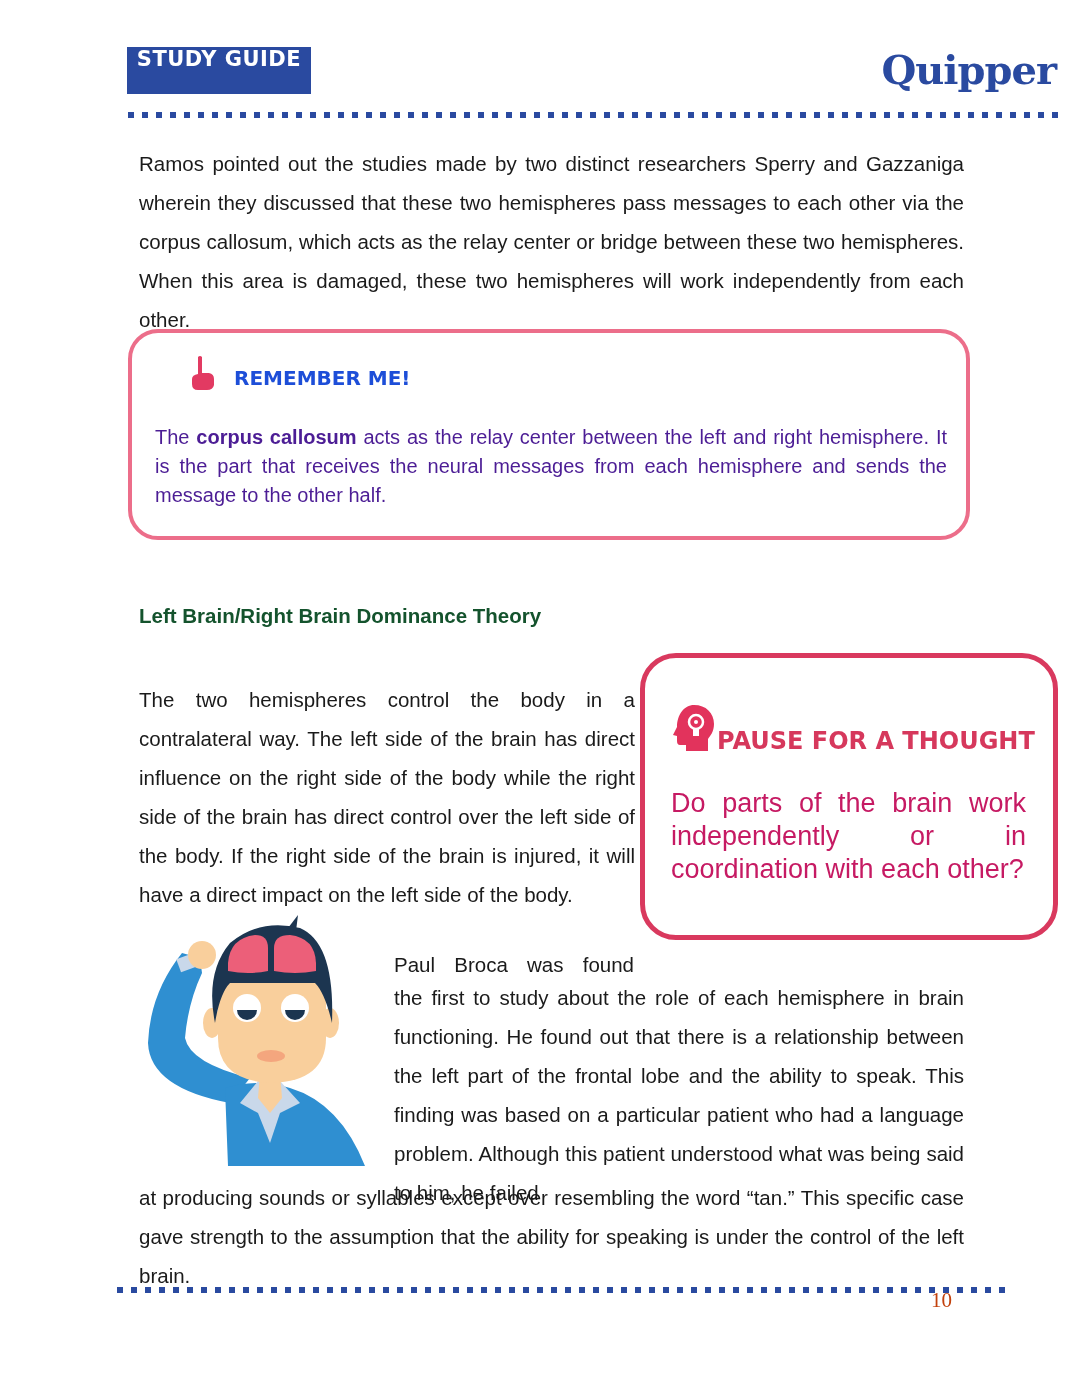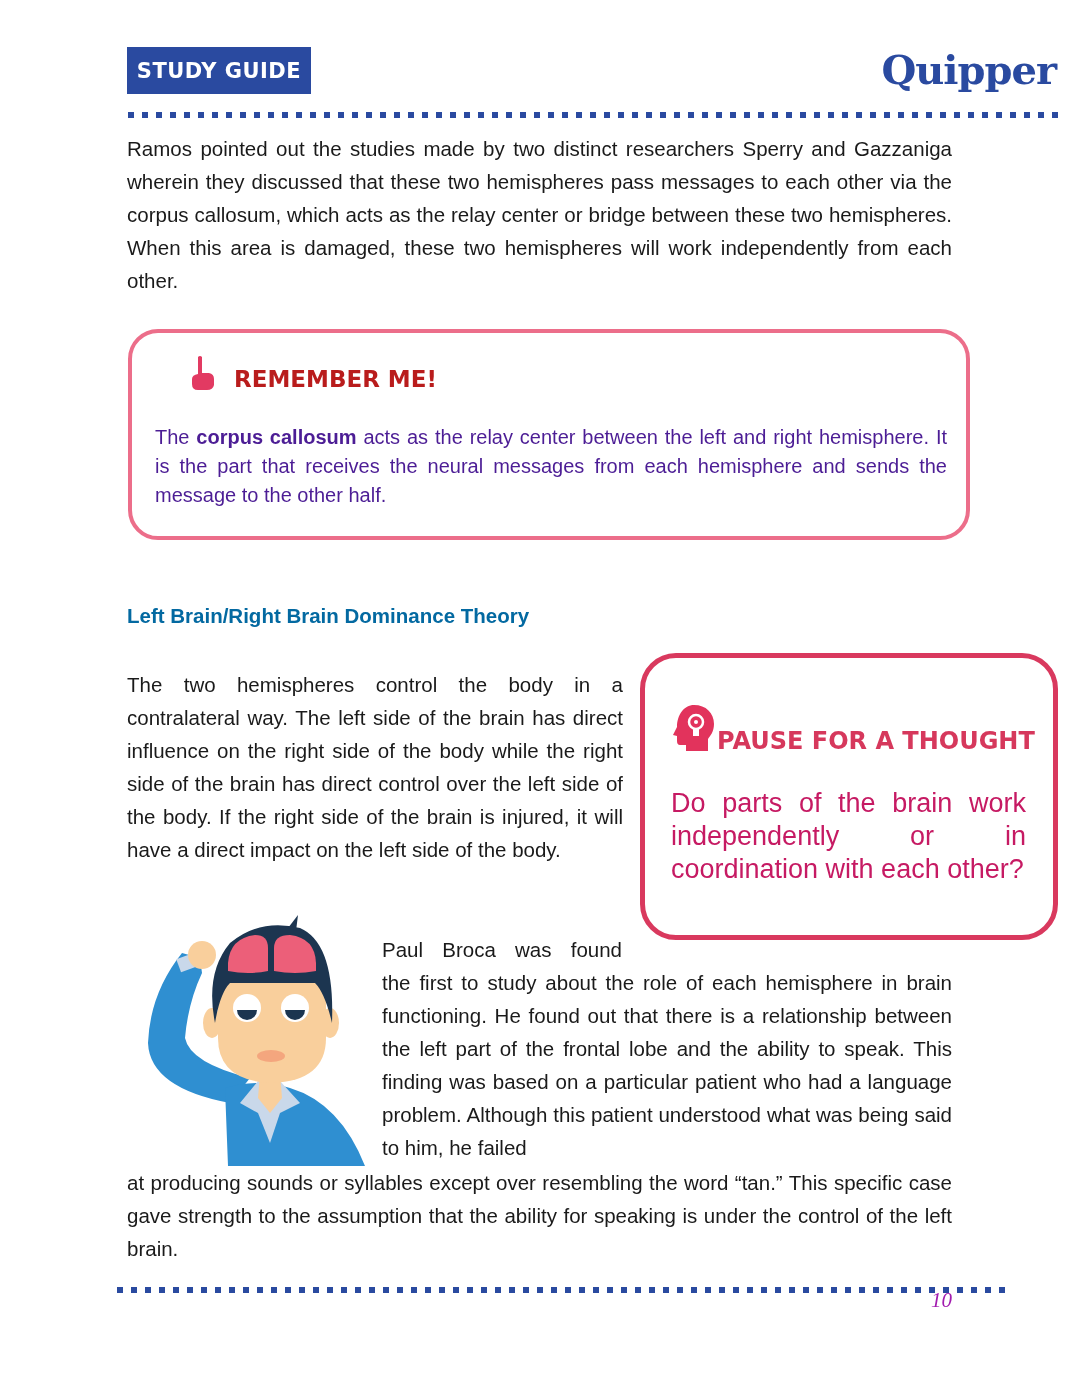--- a/index.html
+++ b/index.html
@@ -2,61 +2,61 @@
 <html><head>
 <meta charset="utf-8">
 <style>
   html, body { margin:0; padding:0; background:#ffffff; }
   body { width:1080px; height:1397px; position:relative; overflow:hidden;
          font-family:"Liberation Sans", "DejaVu Sans", sans-serif; color:#1a1a1a; }
   .abs { position:absolute; }
 
   .badge { left:127px; top:47px; width:184px; height:47px; background:#2a4aa0;
            color:#fff; font-weight:bold; font-size:21px; letter-spacing:0.5px;
-           display:flex; align-items:center; justify-content:center;
+           display:flex; justify-content:center;
            font-family:"DejaVu Sans", sans-serif; }
   .logo { right:24px; top:46px; color:#2a4aa0; font-family:"DejaVu Serif", serif;
           font-weight:bold; font-size:40px; letter-spacing:-1px; }
 
   .dots { height:6px;
           background-image: repeating-linear-gradient(to right, #2a4aa0 0 6px, transparent 6px 14px); }
   .dots-top { left:128px; top:112px; width:930px; }
   .dots-bottom { left:117px; top:1287px; width:888px; }
 
-  .para { font-size:20.5px; line-height:33px; text-align:justify; margin:0; }
+  .para { font-size:20.5px; line-height:39px; text-align:justify; margin:12px; }
   .p1 { left:127px; top:132px; width:825px; }
 
   .box-remember { left:128px; top:329px; width:842px; height:211px;
                   border:4px solid #ec6e8a; border-radius:30px; box-sizing:border-box; }
   .rem-icon { left:189px; top:355px; width:26px; height:36px; }
-  .rem-title { left:234px; top:366px; color:#b91c1c; font-weight:bold; font-size:23px;
+  .rem-title { left:234px; top:366px; color:#1d4ed8; font-weight:bold; font-size:20px;
                font-family:"DejaVu Sans", sans-serif; }
   .rem-text { left:155px; top:423px; width:792px; color:#4c1d95; font-size:20px;
               line-height:29px; text-align:justify; margin:0; }
   .rem-text b { font-weight:bold; }
 
-  .heading { left:127px; top:604px; font-weight:bold; font-size:20.5px; color:#0369a1; }
+  .heading { left:139px; top:604px; font-weight:bold; font-size:20.5px; color:#14532d; }
 
   .p2 { left:127px; top:668px; width:496px; }
 
   .box-pause { left:640px; top:653px; width:418px; height:287px;
                border:5px solid #d9395e; border-radius:36px; box-sizing:border-box; }
   .pause-icon { left:672px; top:703px; width:44px; height:50px; }
   .pause-title { left:717px; top:727px; color:#d6385c; font-weight:bold; font-size:24px;
                  font-family:"DejaVu Sans", sans-serif; }
   .pause-text { left:671px; top:787px; width:355px; color:#c61a63; font-size:27px;
                 line-height:33px; text-align:justify; margin:0; }
 
   .figure { left:140px; top:913px; width:235px; height:253px; }
 
   .p3a { left:382px; top:933px; width:570px; }
   .p3b { left:127px; top:1166px; width:825px; }
   .justify-last { text-align-last: justify; }
 
-  .pagenum { left:931px; top:1288px; font-family:"Liberation Serif", serif; font-size:21px; color:#a21caf;font-style:italic; }
+  .pagenum { left:931px; top:1288px; font-family:"Liberation Serif", serif; font-size:21px; color:#c2410c; }
 </style>
 </head>
 <body>
 
 <div class="abs badge">
   <span>STUDY GUIDE</span>
 </div>
 <div class="abs logo">Quipper</div>
 <div class="abs dots dots-top"></div>
 

